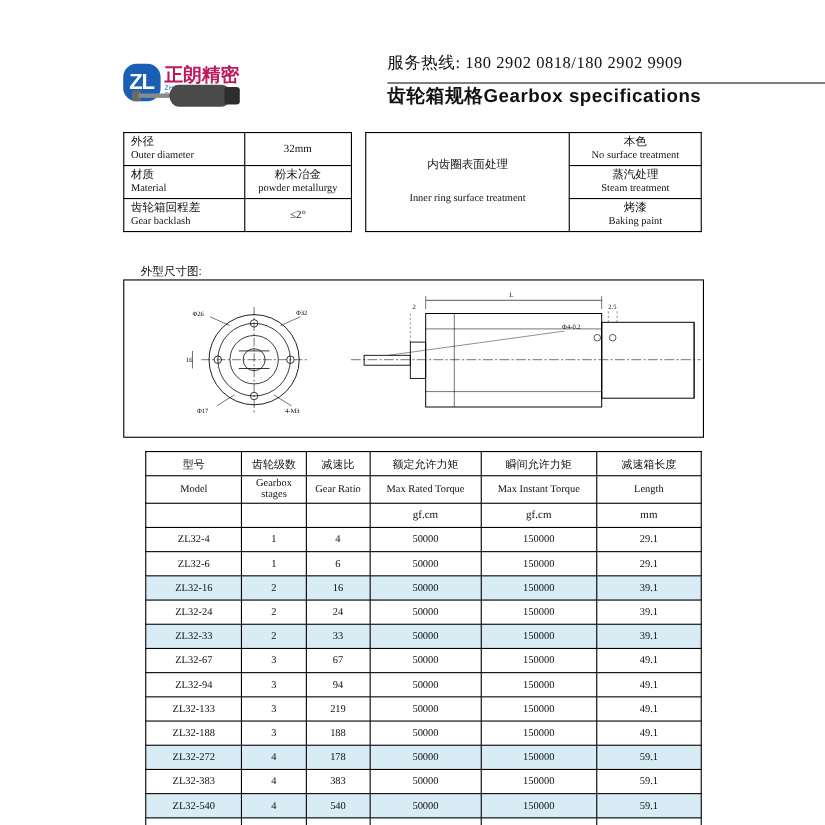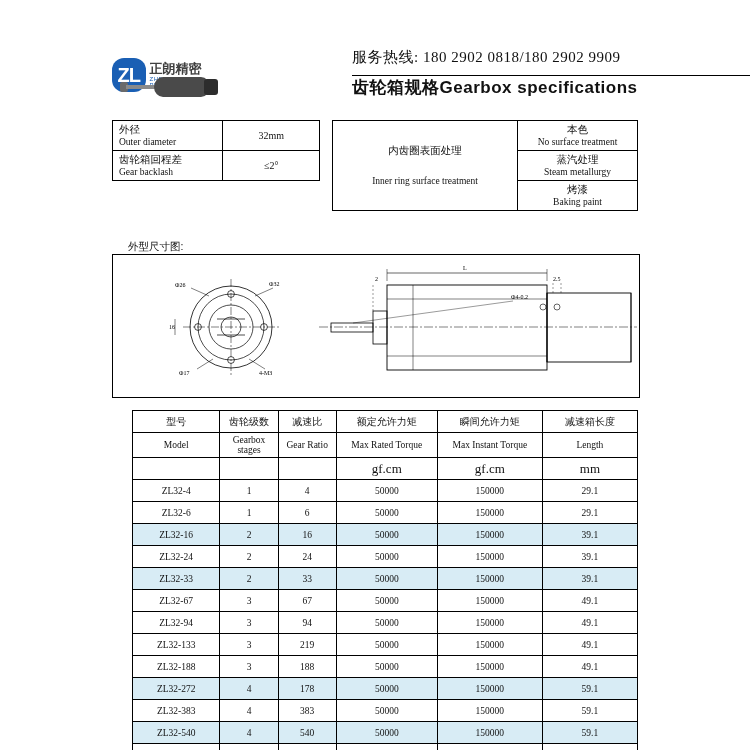--- a/index.html
+++ b/index.html
@@ -16,21 +16,21 @@
   
   .header{position:absolute;left:112px;top:48px;width:530px;height:58px;}
   .logo{position:absolute;left:0;top:6px;width:120px;height:42px;display:flex;align-items:center;}
   .logo-mark{
     width:34px;height:34px;background:#1a5fb4;color:#fff;
     font-family:"Liberation Sans",sans-serif;font-weight:bold;font-size:20px;
     display:flex;align-items:center;justify-content:center;border-radius:12px;
     letter-spacing:-1px;
   }
   .logo-text{margin-left:4px;line-height:1.05;}
-  .logo-cn{font-family:Liberation Serif, serif;font-size:13px;font-weight:bold;color:#404040;}
+  .logo-cn{font-family:Liberation Serif, serif;font-size:17px;font-weight:bold;color:#be185d;}
   .logo-en{font-family:"Liberation Sans",sans-serif;font-size:6px;color:#1a5fb4;letter-spacing:.5px;}
 
   
   .mini-motor{position:absolute;left:120px;top:74px;width:110px;height:26px;}
   .mm-body{position:absolute;left:34px;top:3px;width:56px;height:20px;background:#4a4a4a;border-radius:9px/10px;}
   .mm-body2{position:absolute;left:84px;top:5px;width:14px;height:16px;background:#2d2d2d;border-radius:3px;}
   .mm-shaft{position:absolute;left:6px;top:11px;width:30px;height:4px;background:#8a8a8a;}
   .mm-cap{position:absolute;left:0px;top:8px;width:8px;height:10px;background:#6a6a6a;border-radius:2px;}
 
   .hotline{position:absolute;left:240px;top:0px;width:400px;font-size:15px;font-family:"Liberation Serif",serif;letter-spacing:.5px;}
@@ -48,21 +48,21 @@
   
   .shape-label{position:absolute;left:128px;top:240px;font-size:10.5px;}
   .shape-label .en{display:block;margin-top:3px;}
   .draw-box{position:absolute;left:112px;top:254px;width:526px;height:142px;border:1px solid #000;background:#fff;}
 
   
   .main-tbl{position:absolute;left:132px;top:410px;width:506px;font-family:"Liberation Serif",serif;}
   .main-tbl td{border:1px solid #000;text-align:center;font-size:9.5px;padding:2px 1px;height:17px;}
   .main-tbl .hdr-cn{font-family:"Liberation Sans",sans-serif;font-size:10px;}
   .main-tbl .hdr-en{font-size:9.5px;}
-  .main-tbl .unit{font-size:13px;}
+  .main-tbl .unit{font-size:10px;}
   .row-alt td{background:#d8ecf5;}
   .tiny{font-size:6px;}
 </style>
 </head>
 <body>
 
 <div class="page">
 
   <div class="header">
     <div class="logo">
@@ -90,20 +90,30 @@
     <tbody>
         <tr>
       <td style="width:108px;text-align:left;padding-left:6px;margin-top:24px;" class="cell-two">
         <div class="cn">外径</div>
         <div class="en">Outer diameter</div>
       </td>
       <td style="width:98px;">32mm</td>
     </tr>
     <tr>
       <td style="text-align:left;padding-left:6px;" class="cell-two">
+        <div class="cn">材质</div>
+        <div class="en">Material</div>
+      </td>
+      <td class="cell-two">
+        <div class="cn">粉末冶金</div>
+        <div class="en">powder metallurgy</div>
+      </td>
+    </tr>
+    <tr>
+      <td style="text-align:left;padding-left:6px;" class="cell-two">
         <div class="cn">齿轮箱回程差</div>
         <div class="en">Gear backlash</div>
       </td>
       <td>≤2°</td>
     </tr>
   </tbody>
     </table>
 
   <table class="spec-right">
     <tbody>
@@ -113,21 +123,21 @@
         <div class="en">Inner ring surface treatment</div>
       </td>
       <td style="width:118px;" class="cell-two">
         <div class="cn">本色</div>
         <div class="en">No surface treatment</div>
       </td>
     </tr>
     <tr>
       <td class="cell-two">
         <div class="cn">蒸汽处理</div>
-        <div class="en">Steam metallurgy</div>
+        <div class="en">Steam treatment</div>
       </td>
     </tr>
     <tr>
       <td class="cell-two">
         <div class="cn">烤漆</div>
         <div class="en">Baking paint</div>
       </td>
     </tr>
   </tbody>
     </table>

